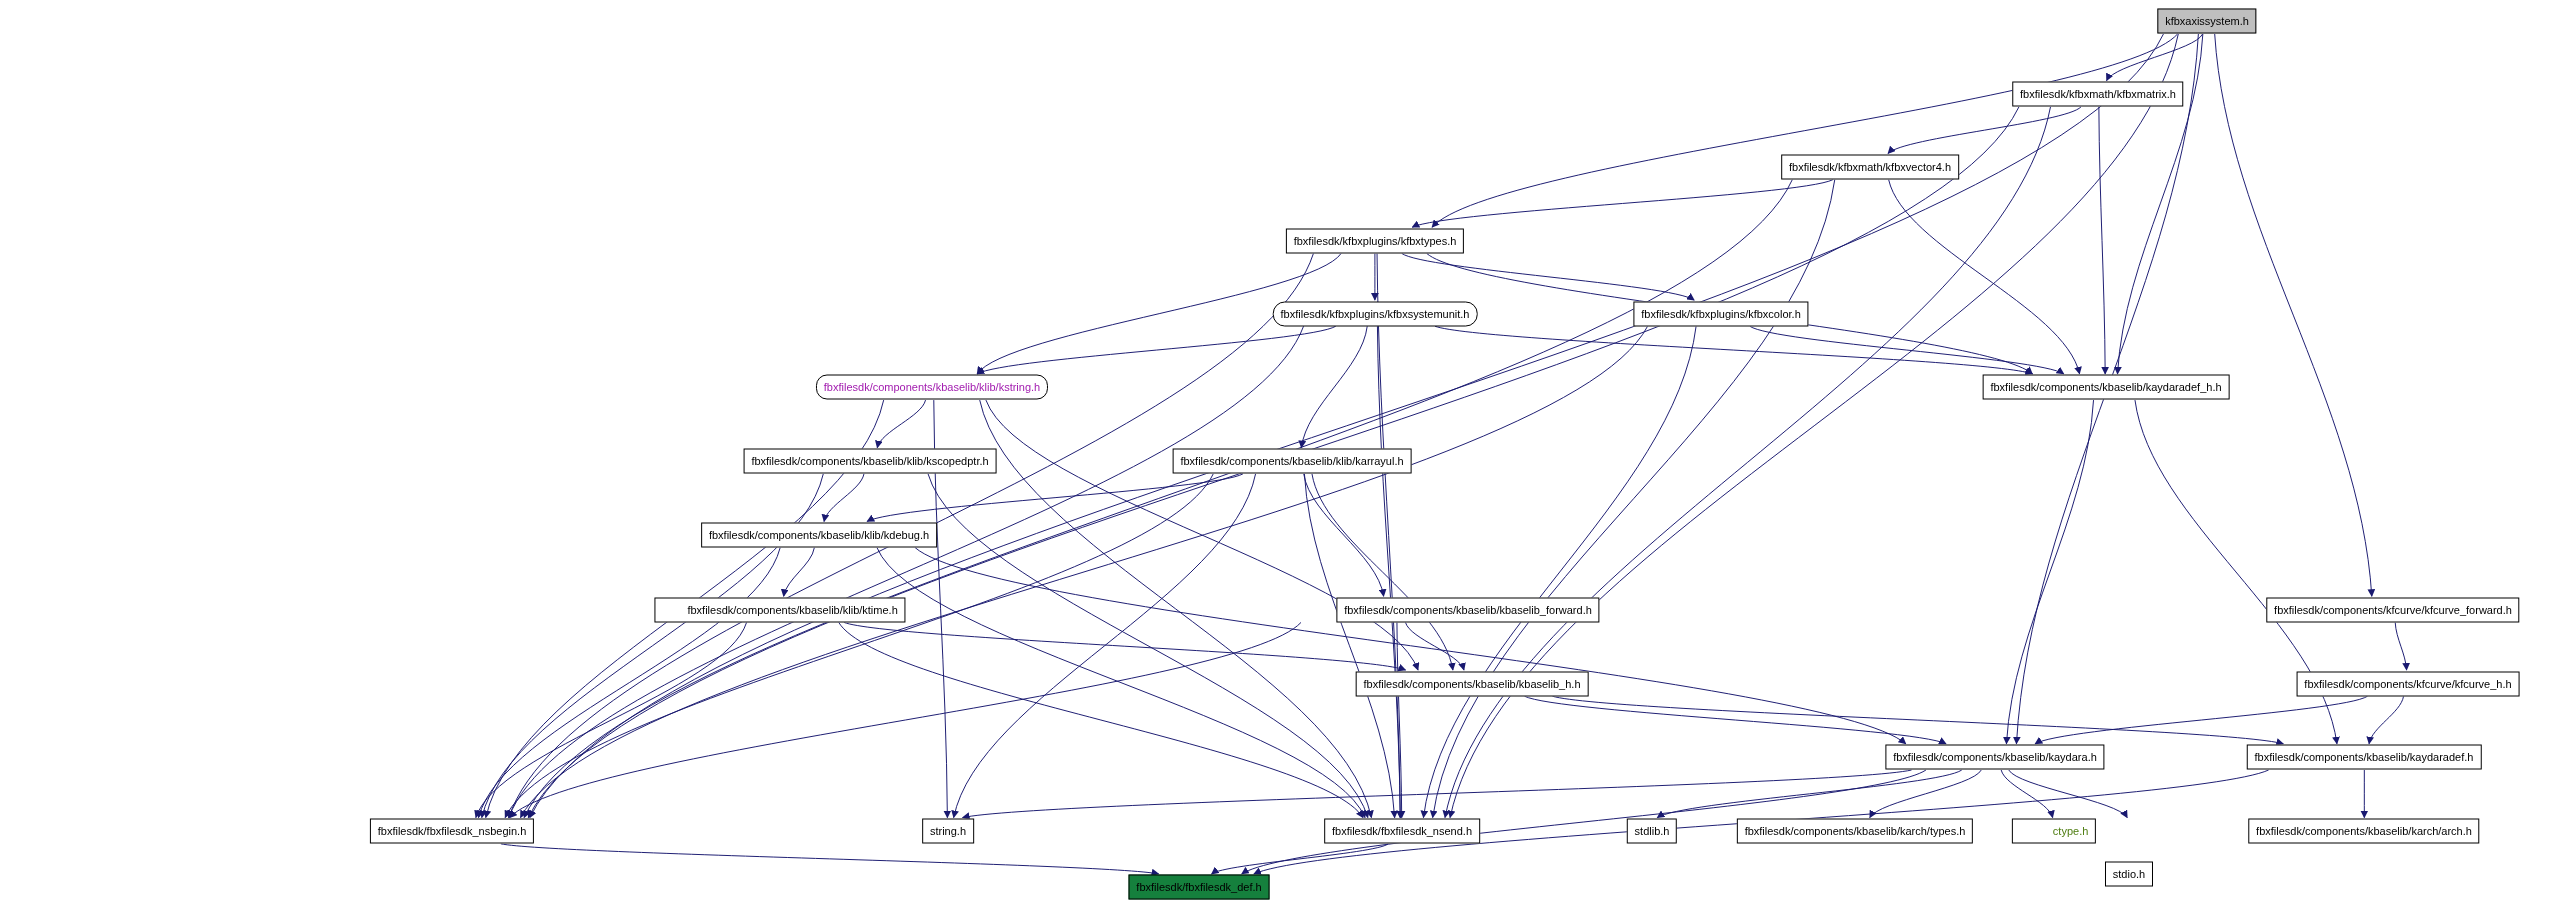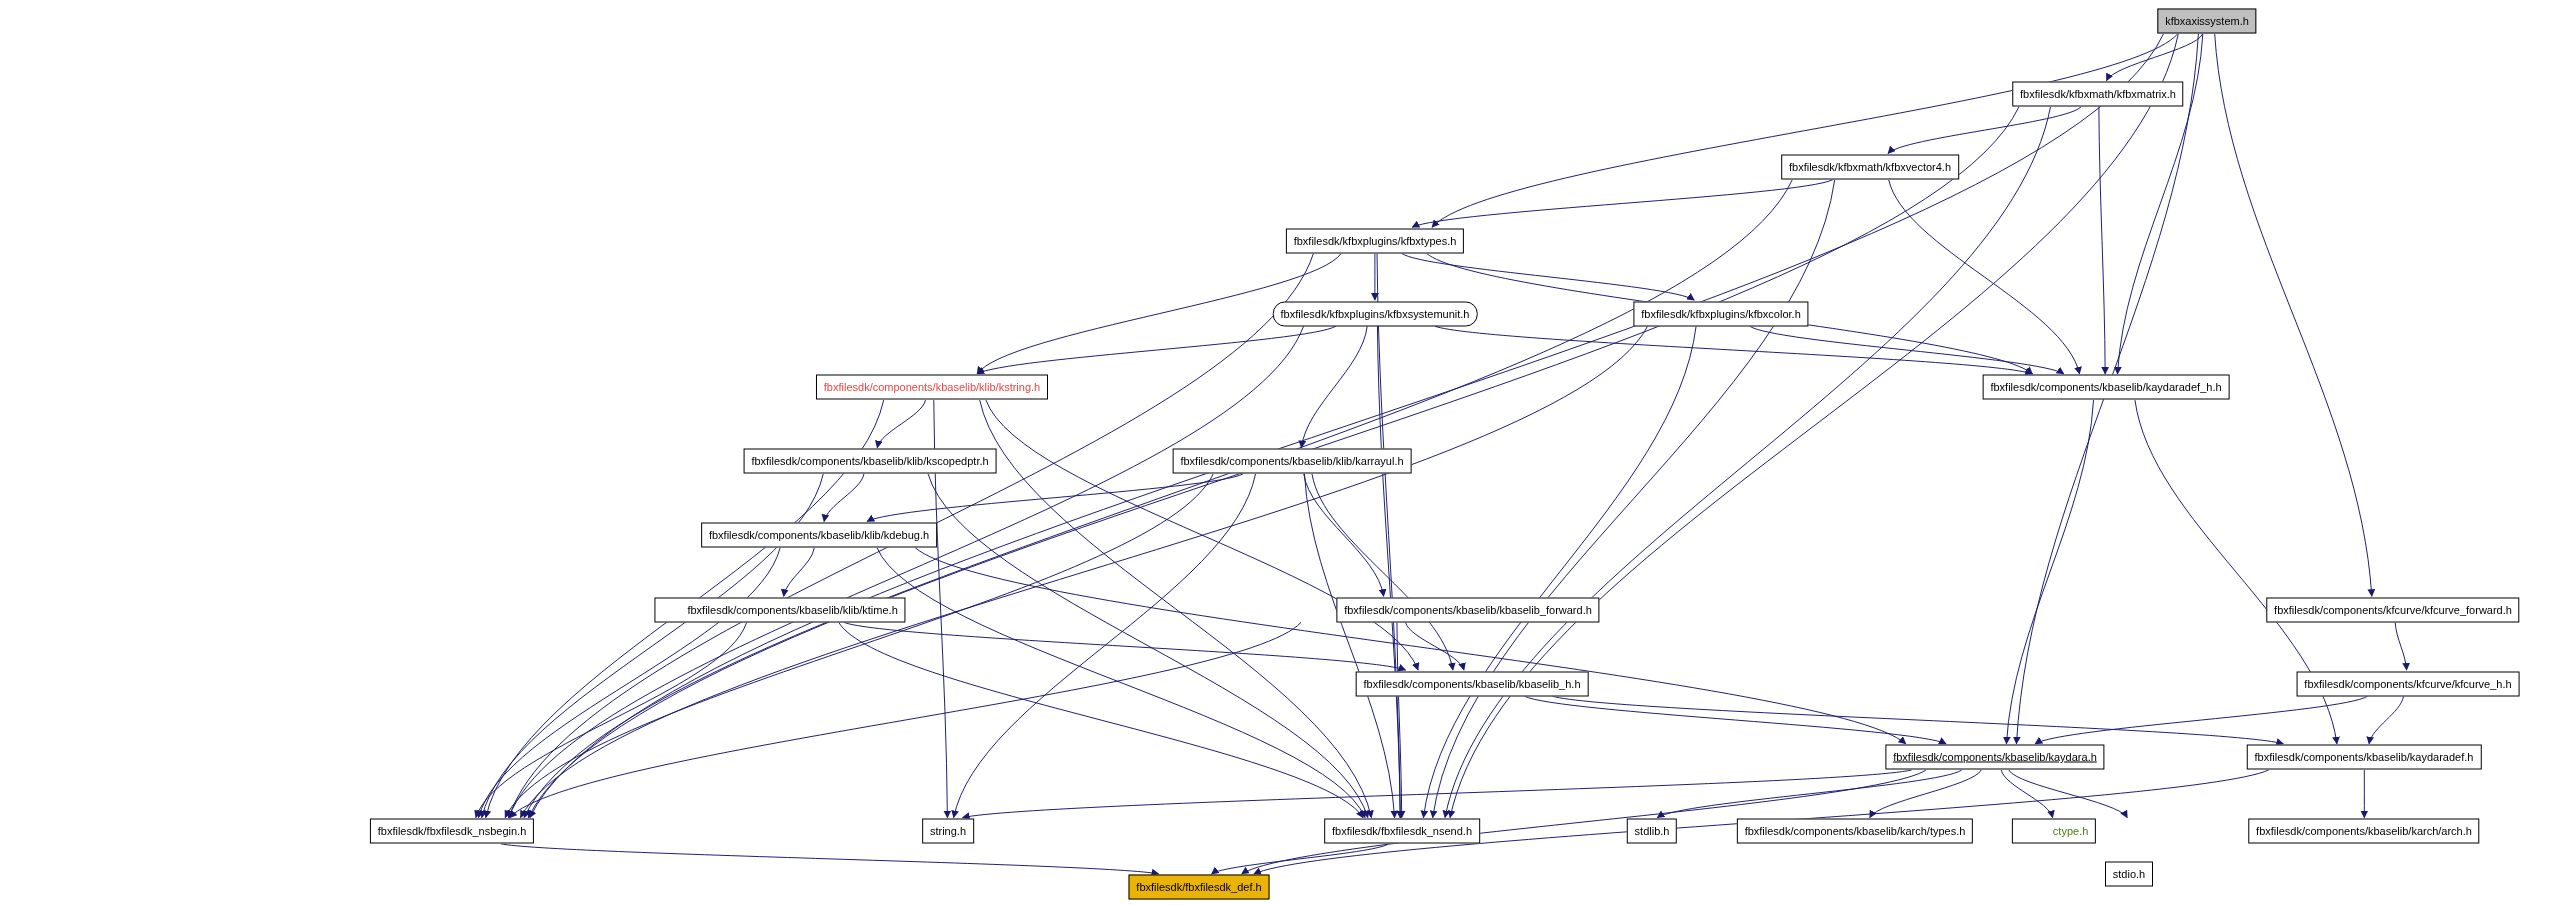--- a/index.html
+++ b/index.html
@@ -125,35 +125,35 @@
       </g>
   </svg>
   <div>
       <div class="node root" style="left: 2207px; top: 21.4px; border-color: rgb(0, 0, 0); color: rgb(0, 0, 0); background: rgb(191, 191, 191);">kfbxaxissystem.h</div>
       <div class="node" style="left: 2098px; top: 94px; border-color: rgb(0, 0, 0); color: rgb(0, 0, 0); background: rgb(255, 255, 255);">fbxfilesdk/kfbxmath/kfbxmatrix.h</div>
       <div class="node" style="left: 1870px; top: 167px; border-color: rgb(0, 0, 0); color: rgb(0, 0, 0); background: rgb(255, 255, 255);">fbxfilesdk/kfbxmath/kfbxvector4.h</div>
       <div class="node" style="left: 1375px; top: 241px; border-color: rgb(0, 0, 0); color: rgb(0, 0, 0); background: rgb(255, 255, 255);">fbxfilesdk/kfbxplugins/kfbxtypes.h</div>
       <div class="node" style="left: 1375px; top: 314px; border-color: rgb(0, 0, 0); color: rgb(0, 0, 0); background: rgb(255, 255, 255); border-radius: 12px;">fbxfilesdk/kfbxplugins/kfbxsystemunit.h</div>
       <div class="node" style="left: 1721px; top: 314px; border-color: rgb(0, 0, 0); color: rgb(0, 0, 0); background: rgb(255, 255, 255);">fbxfilesdk/kfbxplugins/kfbxcolor.h</div>
       <div class="node" style="left: 2106px; top: 387px; border-color: rgb(0, 0, 0); color: rgb(0, 0, 0); background: rgb(255, 255, 255);">fbxfilesdk/components/kbaselib/kaydaradef_h.h</div>
-      <div class="node" style="left: 932px; top: 387px; border-color: rgb(0, 0, 0); color: #ef4444; background: rgb(255, 255, 255);">fbxfilesdk/components/kbaselib/klib/kstring.h</div>
+      <div class="node" style="left: 932px; top: 387px; border-color: rgb(0, 0, 0); color: #a21caf; background: rgb(255, 255, 255); border-radius: 11px;">fbxfilesdk/components/kbaselib/klib/kstring.h</div>
       <div class="node" style="left: 870px; top: 461px; border-color: rgb(0, 0, 0); color: rgb(0, 0, 0); background: rgb(255, 255, 255);">fbxfilesdk/components/kbaselib/klib/kscopedptr.h</div>
       <div class="node" style="left: 1292px; top: 461px; border-color: rgb(0, 0, 0); color: rgb(0, 0, 0); background: rgb(255, 255, 255);">fbxfilesdk/components/kbaselib/klib/karrayul.h</div>
       <div class="node" style="left: 819px; top: 535px; border-color: rgb(0, 0, 0); color: rgb(0, 0, 0); background: rgb(255, 255, 255);">fbxfilesdk/components/kbaselib/klib/kdebug.h</div>
       <div class="node" style="left: 780px; top: 610px; border-color: rgb(0, 0, 0); color: rgb(0, 0, 0); background: rgb(255, 255, 255); padding-left: 32px;">fbxfilesdk/components/kbaselib/klib/ktime.h</div>
       <div class="node" style="left: 1468px; top: 610px; border-color: rgb(0, 0, 0); color: rgb(0, 0, 0); background: rgb(255, 255, 255);">fbxfilesdk/components/kbaselib/kbaselib_forward.h</div>
       <div class="node" style="left: 2393px; top: 610px; border-color: rgb(0, 0, 0); color: rgb(0, 0, 0); background: rgb(255, 255, 255);">fbxfilesdk/components/kfcurve/kfcurve_forward.h</div>
       <div class="node" style="left: 1472px; top: 684px; border-color: rgb(0, 0, 0); color: rgb(0, 0, 0); background: rgb(255, 255, 255);">fbxfilesdk/components/kbaselib/kbaselib_h.h</div>
       <div class="node" style="left: 2408px; top: 684px; border-color: rgb(0, 0, 0); color: rgb(0, 0, 0); background: rgb(255, 255, 255);">fbxfilesdk/components/kfcurve/kfcurve_h.h</div>
-      <div class="node" style="left: 1995px; top: 757px; border-color: rgb(0, 0, 0); color: rgb(0, 0, 0); background: rgb(255, 255, 255); text-decoration: underline;">fbxfilesdk/components/kbaselib/kaydara.h</div>
+      <div class="node" style="left: 1995px; top: 757px; border-color: rgb(0, 0, 0); color: rgb(0, 0, 0); background: rgb(255, 255, 255);">fbxfilesdk/components/kbaselib/kaydara.h</div>
       <div class="node" style="left: 2364px; top: 757px; border-color: rgb(0, 0, 0); color: rgb(0, 0, 0); background: rgb(255, 255, 255);">fbxfilesdk/components/kbaselib/kaydaradef.h</div>
       <div class="node" style="left: 452px; top: 831px; border-color: rgb(0, 0, 0); color: rgb(0, 0, 0); background: rgb(255, 255, 255);">fbxfilesdk/fbxfilesdk_nsbegin.h</div>
       <div class="node" style="left: 948px; top: 831px; border-color: rgb(0, 0, 0); color: rgb(0, 0, 0); background: rgb(255, 255, 255);">string.h</div>
       <div class="node" style="left: 1402px; top: 831px; border-color: rgb(0, 0, 0); color: rgb(0, 0, 0); background: rgb(255, 255, 255);">fbxfilesdk/fbxfilesdk_nsend.h</div>
       <div class="node" style="left: 1652px; top: 831px; border-color: rgb(0, 0, 0); color: rgb(0, 0, 0); background: rgb(255, 255, 255);">stdlib.h</div>
       <div class="node" style="left: 1855px; top: 831px; border-color: rgb(0, 0, 0); color: rgb(0, 0, 0); background: rgb(255, 255, 255);">fbxfilesdk/components/kbaselib/karch/types.h</div>
       <div class="node" style="left: 2054px; top: 831px; border-color: rgb(0, 0, 0); color: #4d7c0f; background: rgb(255, 255, 255); padding-left: 40px;">ctype.h</div>
       <div class="node" style="left: 2129px; top: 831px; border-color: rgb(0, 0, 0); color: rgb(0, 0, 0); background: rgb(255, 255, 255); margin-top: 43px;">stdio.h</div>
       <div class="node" style="left: 2364px; top: 831px; border-color: rgb(0, 0, 0); color: rgb(0, 0, 0); background: rgb(255, 255, 255);">fbxfilesdk/components/kbaselib/karch/arch.h</div>
-      <div class="node" style="left: 1199px; top: 887px; border-color: rgb(0, 0, 0); color: rgb(0, 0, 0); background: #eab308;">fbxfilesdk/fbxfilesdk_def.h</div>
+      <div class="node" style="left: 1199px; top: 887px; border-color: rgb(0, 0, 0); color: rgb(0, 0, 0); background: #15803d;">fbxfilesdk/fbxfilesdk_def.h</div>
     </div>
 </div>
 
 
 </body></html>

